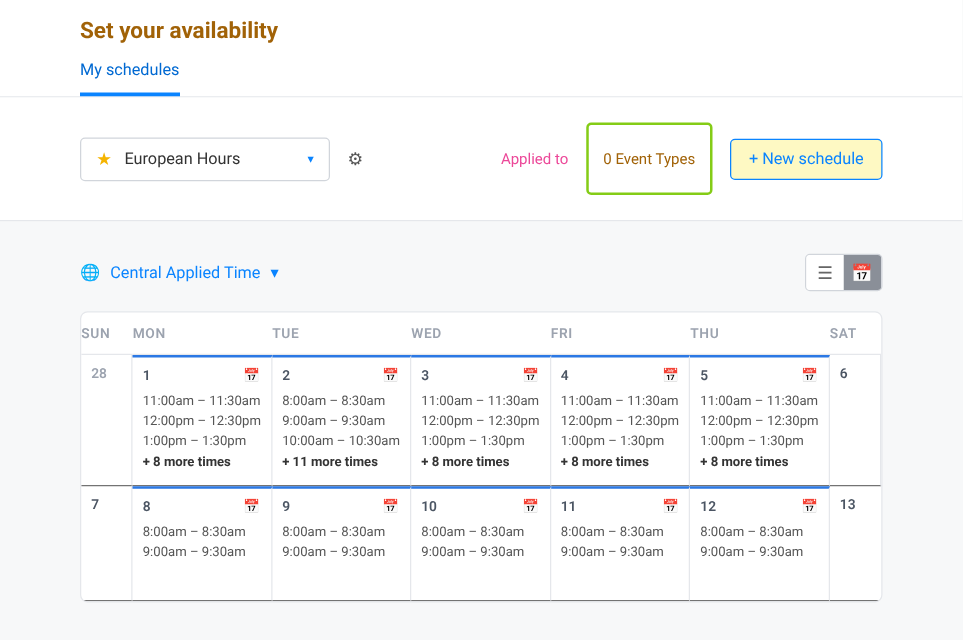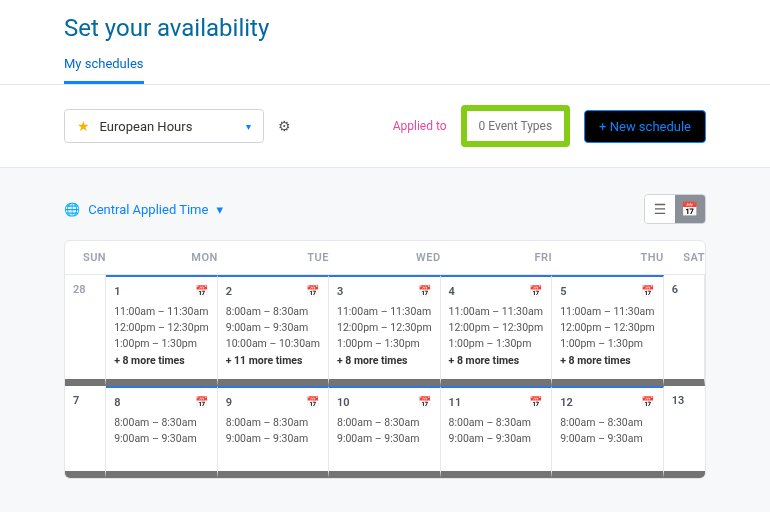--- a/index.html
+++ b/index.html
@@ -1,49 +1,49 @@
 <!DOCTYPE html>
 <html><head>
 <meta charset="utf-8">
 <style>
 *{box-sizing:border-box;margin:0;padding:0;font-family:-apple-system,BlinkMacSystemFont,"Segoe UI",Roboto,sans-serif}
 body{background:#f7f8f9;color:#1a1a1a;font-size:13px}
 .topbar{background:#fff;padding:14px 64px 0;border-bottom:1px solid #e5e7eb}
-.title{font-size:24px;font-weight:400;color:#0369a1;margin-bottom:14px}
+.title{font-size:18px;font-weight:700;color:#a16207;margin-bottom:14px}
 .tabs{display:flex;gap:24px}
 .tab{padding:0 0 10px;color:#666;cursor:pointer;font-size:13px}
 .tab.active{color:#0069d2;border-bottom:3px solid #0a84ff}
 .subhead{background:#fff;padding:20px 64px;border-bottom:1px solid #e5e7eb}
 .subtext{color:#9ca3af;font-size:13px;margin-bottom:16px}
 .controls{display:flex;align-items:center;gap:14px}
 .dropdown{border:1px solid #d1d5db;border-radius:4px;padding:8px 12px;display:flex;align-items:center;gap:10px;min-width:200px;background:#fff;cursor:pointer}
 .star{color:#f5b400;font-size:14px}
 .dd-label{flex:1;color:#333;font-size:13px}
 .chev{color:#0a84ff;font-size:10px}
 .gear{color:#555;font-size:14px;cursor:pointer}
 .spacer{flex:1}
 .applied{color:#ec4899;font-size:12px}
-.pillbox{border:6px solid #84cc16;border-radius:4px;padding:8px 12px;color:#737373;font-size:12px}
-.newbtn{border:1px solid #0a84ff;border-radius:4px;padding:8px 14px;color:#0a84ff;background:#000000;cursor:pointer;font-size:13px}
+.pillbox{border:2px solid #84cc16;border-radius:4px;padding:20px 12px;color:#a16207;font-size:12px}
+.newbtn{border:1px solid #0a84ff;border-radius:4px;padding:8px 14px;color:#0a84ff;background:#fef9c3;cursor:pointer;font-size:13px}
 .body{padding:26px 64px}
 .tzrow{display:flex;align-items:center;gap:8px;color:#0a84ff;font-size:13px;margin-bottom:16px}
 .tzrow .globe{font-size:13px}
 .viewtoggle{margin-left:auto;display:flex;border:1px solid #d1d5db;border-radius:4px;overflow:hidden}
 .vtbtn{width:30px;height:28px;display:flex;align-items:center;justify-content:center;cursor:pointer;background:#fff;color:#666;font-size:14px}
 .vtbtn.active{background:#8a8f98;color:#fff}
 .card{background:#fff;border:1px solid #e5e7eb;border-radius:6px;overflow:hidden}
 .cardhead{padding:18px 22px 14px;display:flex;align-items:flex-start}
 .monthwrap{flex:1}
 .month{font-size:17px;font-weight:600;color:#333;margin-bottom:4px}
 .subweek{color:#9ca3af;font-size:12px}
 .navbtns{display:flex;gap:8px}
 .navbtn{width:36px;height:34px;border:1px solid #d1d5db;border-radius:4px;display:flex;align-items:center;justify-content:center;cursor:pointer;color:#0a84ff;background:#fff;font-size:14px}
 .grid{display:grid;grid-template-columns:repeat(7,1fr)}
-.dh{padding:10px 0;text-align:right;color:#9ca3af;font-size:11px;font-weight:600;letter-spacing:.5px;border-bottom:1px solid #e5e7eb}
-.cell{border-right:1px solid #e5e7eb;border-bottom:7px solid #737373;padding:8px 8px 10px;min-height:92px;position:relative;font-size:10.5px;color:#555}
+.dh{padding:10px 0;text-align:left;color:#9ca3af;font-size:11px;font-weight:600;letter-spacing:.5px;border-bottom:1px solid #e5e7eb}
+.cell{border-right:1px solid #e5e7eb;border-bottom:1px solid #737373;padding:8px 8px 10px;min-height:92px;position:relative;font-size:10.5px;color:#555}
 .cell:last-child{border-right:none}
 .cell.bt{border-top:2px solid #2b78e4}
 .daynum{font-size:11px;color:#4b5563;font-weight:600;margin-bottom:6px;display:flex;align-items:center}
 .calico{margin-left:auto;color:#2b78e4;font-size:11px}
 .slot{white-space:nowrap;line-height:1.5;color:#555}
 .more{font-weight:700;color:#333;margin-top:2px}
 .dim .daynum{color:#9ca3af}
 </style>
 </head>
 <body>

